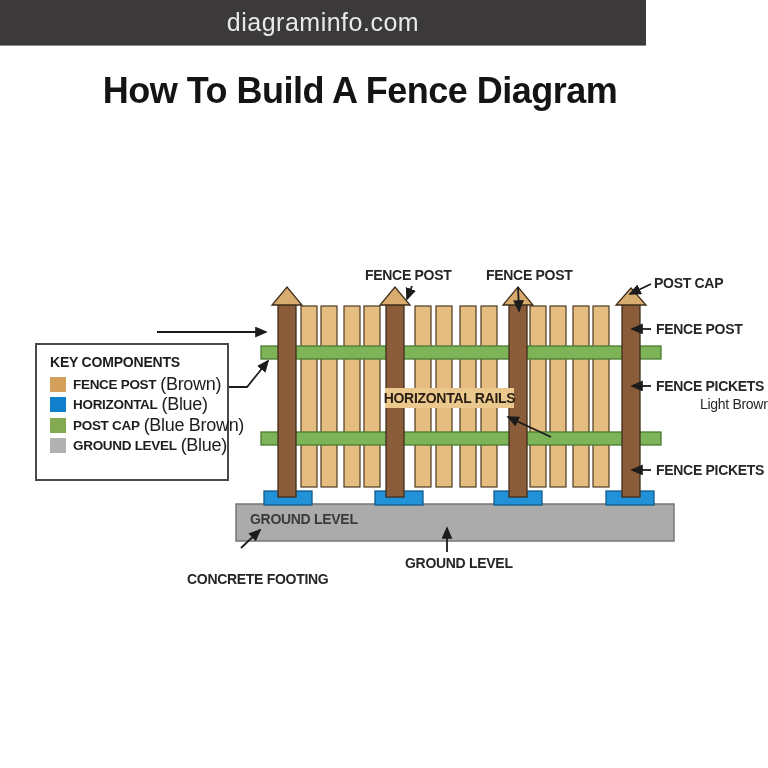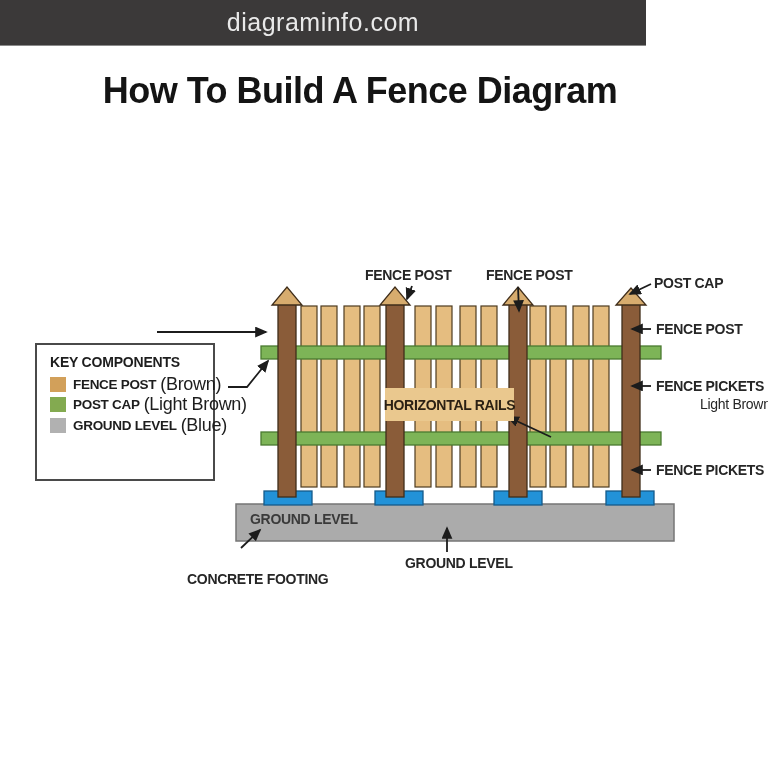--- a/index.html
+++ b/index.html
@@ -10,32 +10,32 @@
   
   .site-header { left:0; top:0; width:646px; height:46px; background:#3b3939;
                  border-bottom:1px solid #8a8a8a; display:flex; align-items:center; justify-content:center; }
   .site-header span { color:#e9e9e9; font-size:25px; letter-spacing:0.5px; }
 
   
   .page-title { left:0; top:70px; width:720px; text-align:center; color:#141414;
                 font-size:36px; font-weight:700; letter-spacing:-0.5px; }
 
   
-  .key-box { left:35px; top:343px; width:180px; height:138px; background:#ffffff;
+  .key-box { left:35px; top:343px; width:194px; height:138px; background:#ffffff;
              border:2px solid #4a4a4a; padding:9px 0 0 13px; }
   .key-title { font-size:14px; font-weight:700; color:#1d1d1d; margin-bottom:4px; letter-spacing:-0.2px; }
   .key-row { display:flex; align-items:center; height:20.5px; }
   .key-swatch { width:16px; height:15px; margin-right:7px; flex:0 0 auto; }
   .key-name { font-size:13.5px; font-weight:700; color:#1d1d1d; letter-spacing:-0.3px; white-space:nowrap; }
   .key-q { font-size:18px; font-weight:400; color:#1d1d1d; margin-left:4px; letter-spacing:-0.3px; white-space:nowrap; }
 
   
   .dlabel { font-size:14px; font-weight:700; color:#262626; letter-spacing:-0.3px; white-space:nowrap; }
   .dlabel.reg { font-weight:400; }
-  .rails-tag { left:385px; top:388px; width:129px; height:33px; display:flex;
+  .rails-tag { left:385px; top:388px; width:129px; height:20px; display:flex;
                align-items:center; justify-content:center; font-size:14px; font-weight:700;
                color:#2b2013; letter-spacing:-0.3px; white-space:nowrap; }
   .ground-inner { color:#3a3a3a; }
 
   svg.diagram { left:0; top:0; width:768px; height:768px; }
 </style>
 </head>
 <body>
 
 <div class="abs site-header">
@@ -102,23 +102,28 @@
 </svg>
 
 <div class="abs key-box">
   <div class="key-title">KEY COMPONENTS</div>
   <div class="key-row">
     <div class="key-swatch" style="background: rgb(210, 160, 90);"></div>
     <span class="key-name">FENCE POST</span>
     <span class="key-q">(Brown)</span>
   </div>
   <div class="key-row">
+    <div class="key-swatch" style="background: rgb(17, 128, 204);"></div>
+    <span class="key-name">HORIZONTAL</span>
+    <span class="key-q">(Blue)</span>
+  </div>
+  <div class="key-row">
     <div class="key-swatch" style="background: rgb(131, 170, 80);"></div>
     <span class="key-name">POST CAP</span>
-    <span class="key-q">(Light Brown)</span>
+    <span class="key-q">(Blue Brown)</span>
   </div>
   <div class="key-row">
     <div class="key-swatch" style="background: rgb(177, 177, 177);"></div>
     <span class="key-name">GROUND LEVEL</span>
     <span class="key-q">(Blue)</span>
   </div>
 </div>
 
 <div class="abs dlabel" style="left:365px; top:267px;">FENCE POST</div>
 <div class="abs dlabel" style="left:486px; top:267px;">FENCE POST</div>

